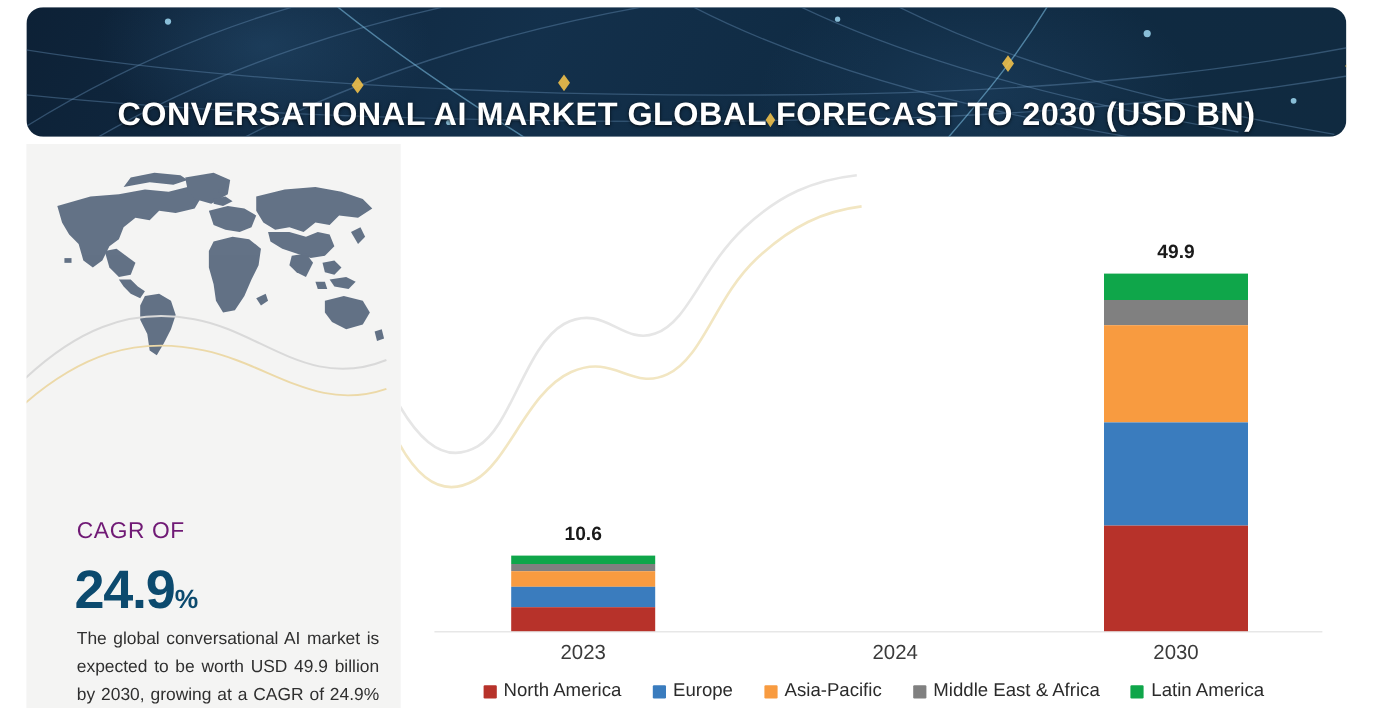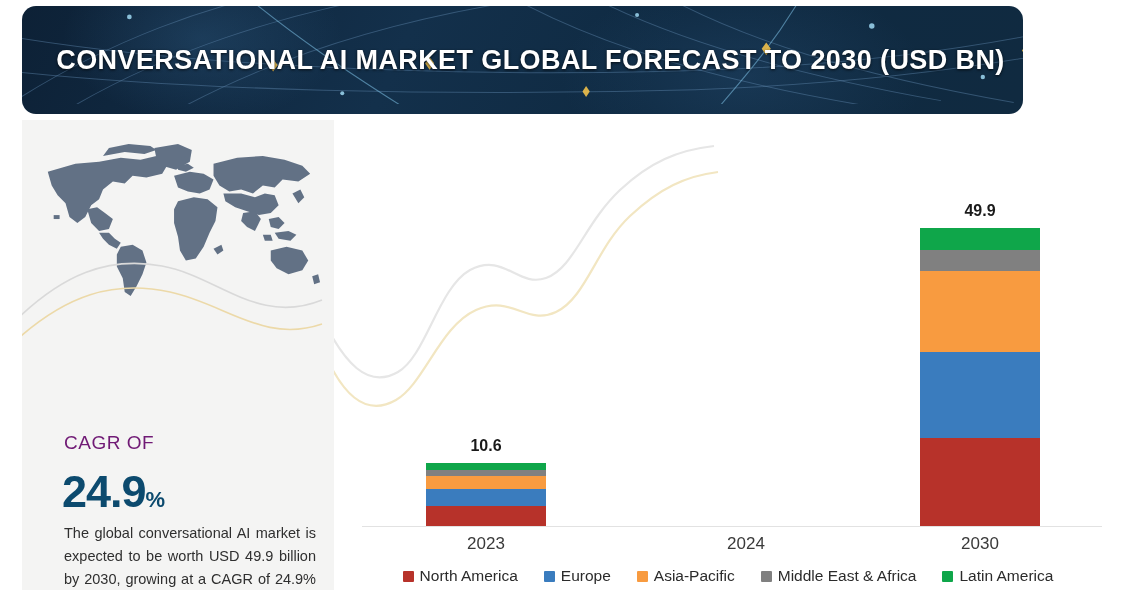--- a/index.html
+++ b/index.html
@@ -7,27 +7,27 @@
   body{
     width:1144px;height:598px;
     background:#ffffff;
     font-family:"Liberation Sans", sans-serif;
     overflow:hidden;
   }
   #page{position:relative;width:1144px;height:598px;background:#ffffff;}
 
   
   .header{
-    position:absolute;left:22px;top:6px;width:985px;height:108px;
+    position:absolute;left:22px;top:6px;width:1100px;height:108px;
     border-radius:14px;overflow:hidden;
     background:
       radial-gradient(ellipse 200px 120px at 18% 30%, rgba(70,130,180,.22), transparent 70%),
       radial-gradient(ellipse 260px 140px at 72% 65%, rgba(60,110,160,.20), transparent 70%),
       linear-gradient(115deg,#0d2136 0%,#13304b 38%,#0f2a42 64%,#102a40 100%);
-    display:flex;align-items:center;justify-content:center;padding-left:16px;
+    display:flex;align-items:flex-end;justify-content:center;
   }
   .header-deco{position:absolute;inset:0;pointer-events:none;}
   .header-title{
     position:relative;z-index:3;
     width:1010px;text-align:center;
     color:#ffffff;
     font-size:27px;font-weight:bold;letter-spacing:.4px;line-height:1.42;
     text-shadow:0 1px 3px rgba(0,0,0,.75);
   }
 

